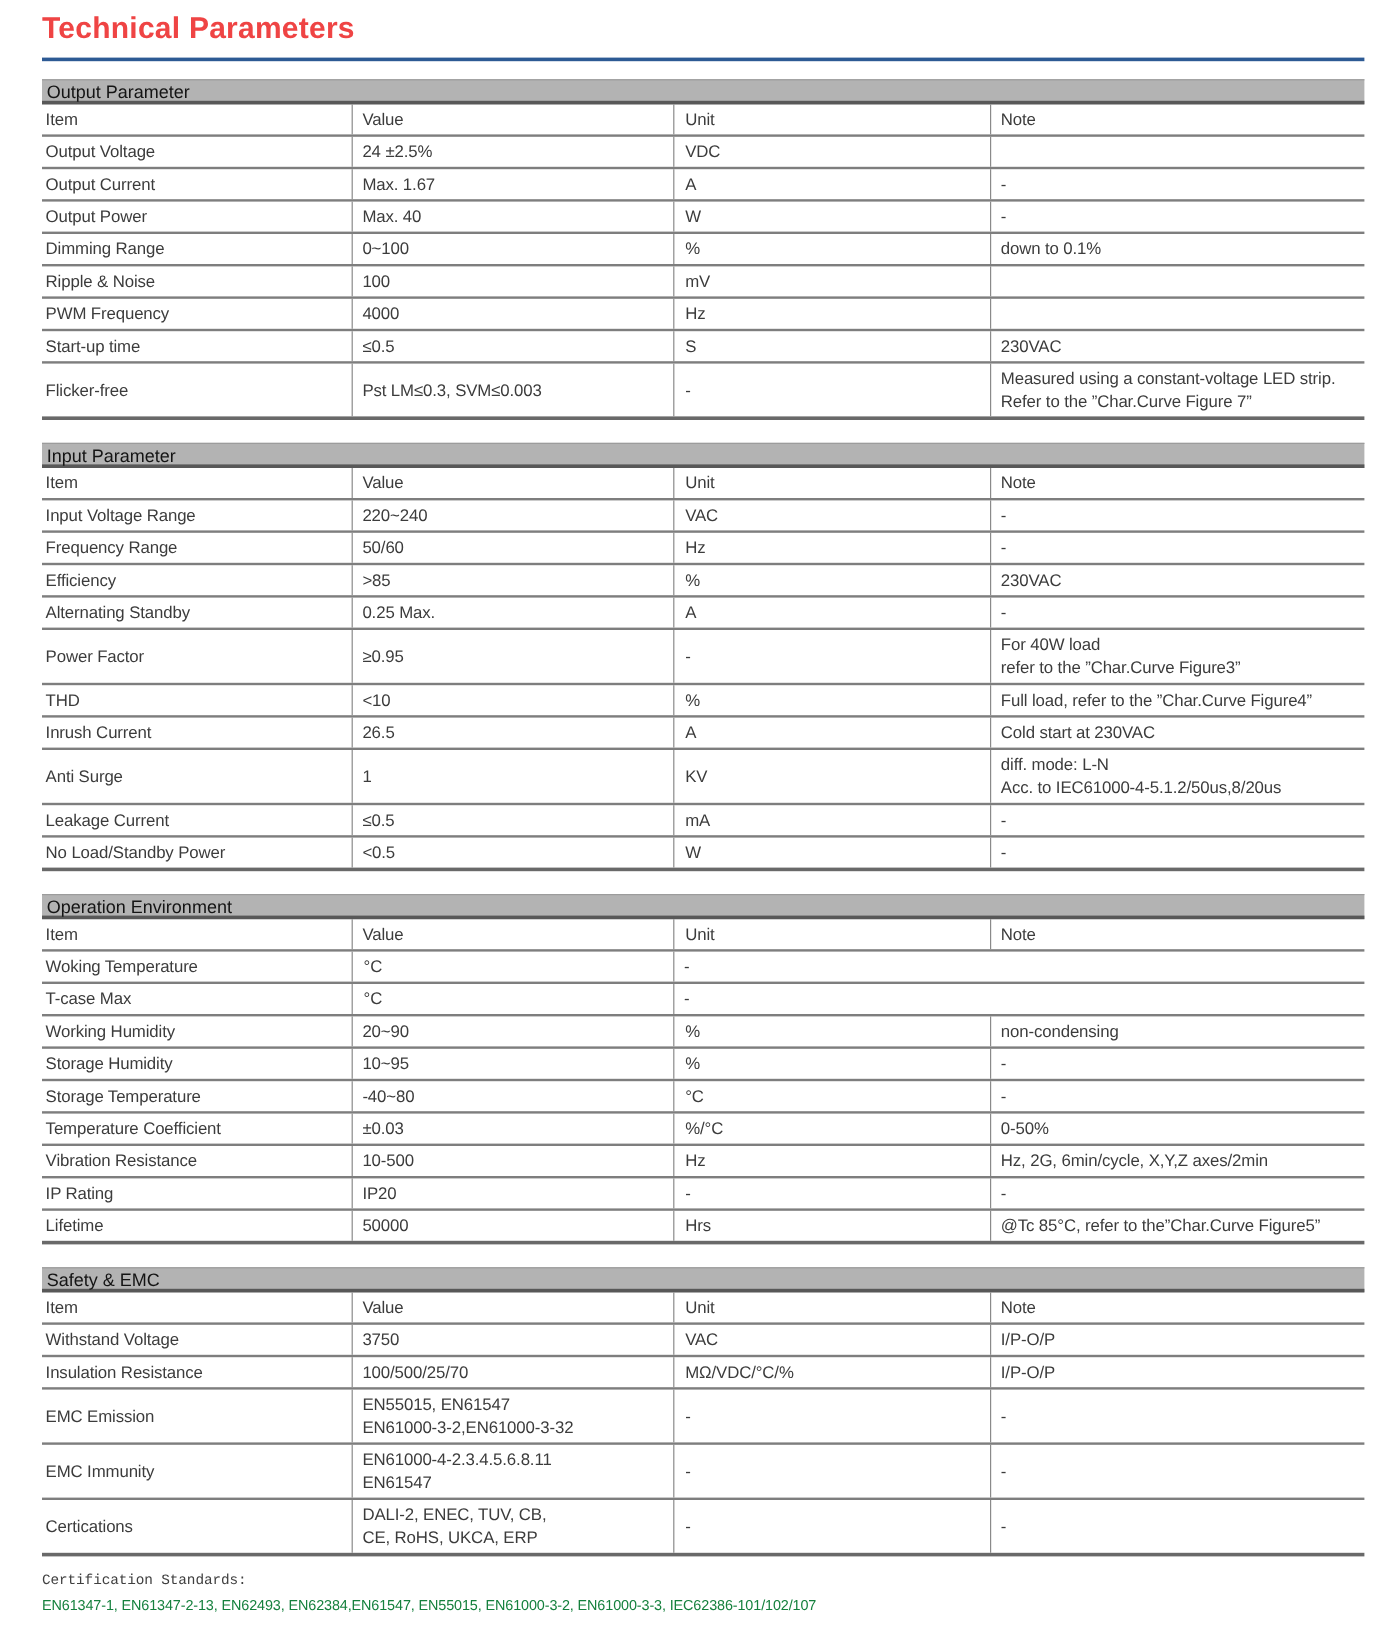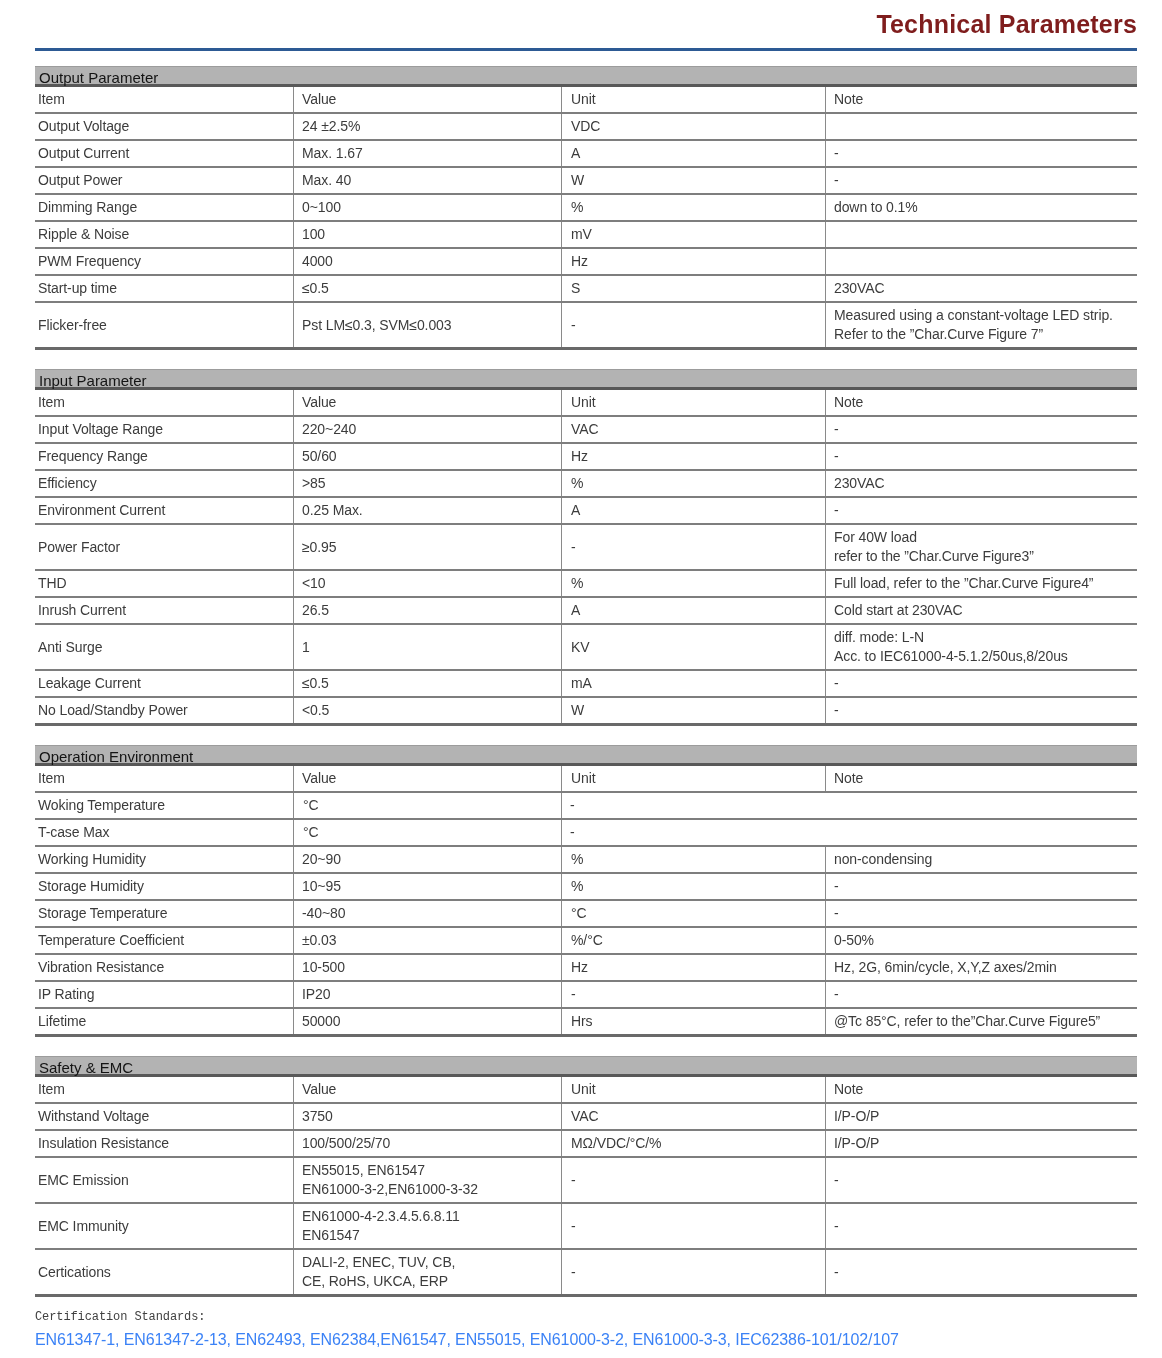--- a/index.html
+++ b/index.html
@@ -6,24 +6,23 @@
   body{
     width:1162px;
     font-family:"Liberation Sans","DejaVu Sans",sans-serif;
     color:#3c3c3c;
     -webkit-font-smoothing:antialiased;
   }
   .page{padding:6px 25px 24px 35px;box-sizing:border-box;width:1162px;}
   h1{
     font-size:25px;
     font-weight:600;
-    color:#7f1d1d;
+    color:#ef4444;
     margin:4px 0 9px 0;
     letter-spacing:.2px;
-    text-align:right;
   }
   .rule{
     width:1102px;height:3px;
     background:var(--accent,#2d5a94);
     margin-bottom:15px;
   }
   .section{width:1102px;}
   .section + .section{margin-top:19px;}
   .section-bar{
     box-sizing:border-box;
@@ -53,21 +52,21 @@
     color:#3c3c3c;
   }
   .cell:nth-child(n+2){border-left:1px solid #8a8a8a;}
   .cell.item{padding-left:3px;text-align:center;}
   .cell.value{}
   .cell.unit{padding-left:9px;}
   .cell.note{padding-left:8px;}
   .row.head .cell{color:#3c3c3c;}
   .footer{margin-top:13px;width:1102px;}
   .cert-label{font-size:12px;color:#404040;letter-spacing:-.1px;font-family:Liberation Mono, monospace;}
-  .cert-list{font-size:16px;color:#3b82f6;margin-top:7px;letter-spacing:-.1px;}
+  .cert-list{font-size:12px;color:#15803d;margin-top:7px;letter-spacing:-.1px;}
 </style>
 </head>
 <body>
 
 <div class="page">
   <h1>Technical Parameters</h1>
   <div class="rule"></div>
   <main>
       <div class="section">
         <div class="section-bar">Output Parameter</div>
@@ -150,21 +149,21 @@
             <div class="cell unit">Hz</div>
             <div class="cell note">-</div>
           </div>
           <div class="row">
             <div class="cell item">Efficiency</div>
             <div class="cell value">&gt;85</div>
             <div class="cell unit">%</div>
             <div class="cell note">230VAC</div>
           </div>
           <div class="row">
-            <div class="cell item">Environment Current</div>
+            <div class="cell item">Alternating Standby</div>
             <div class="cell value">0.25 Max.</div>
             <div class="cell unit">A</div>
             <div class="cell note">-</div>
           </div>
           <div class="row">
             <div class="cell item">Power Factor</div>
             <div class="cell value">≥0.95</div>
             <div class="cell unit">-</div>
             <div class="cell note">For 40W load
 refer to the ”Char.Curve Figure3”</div>

